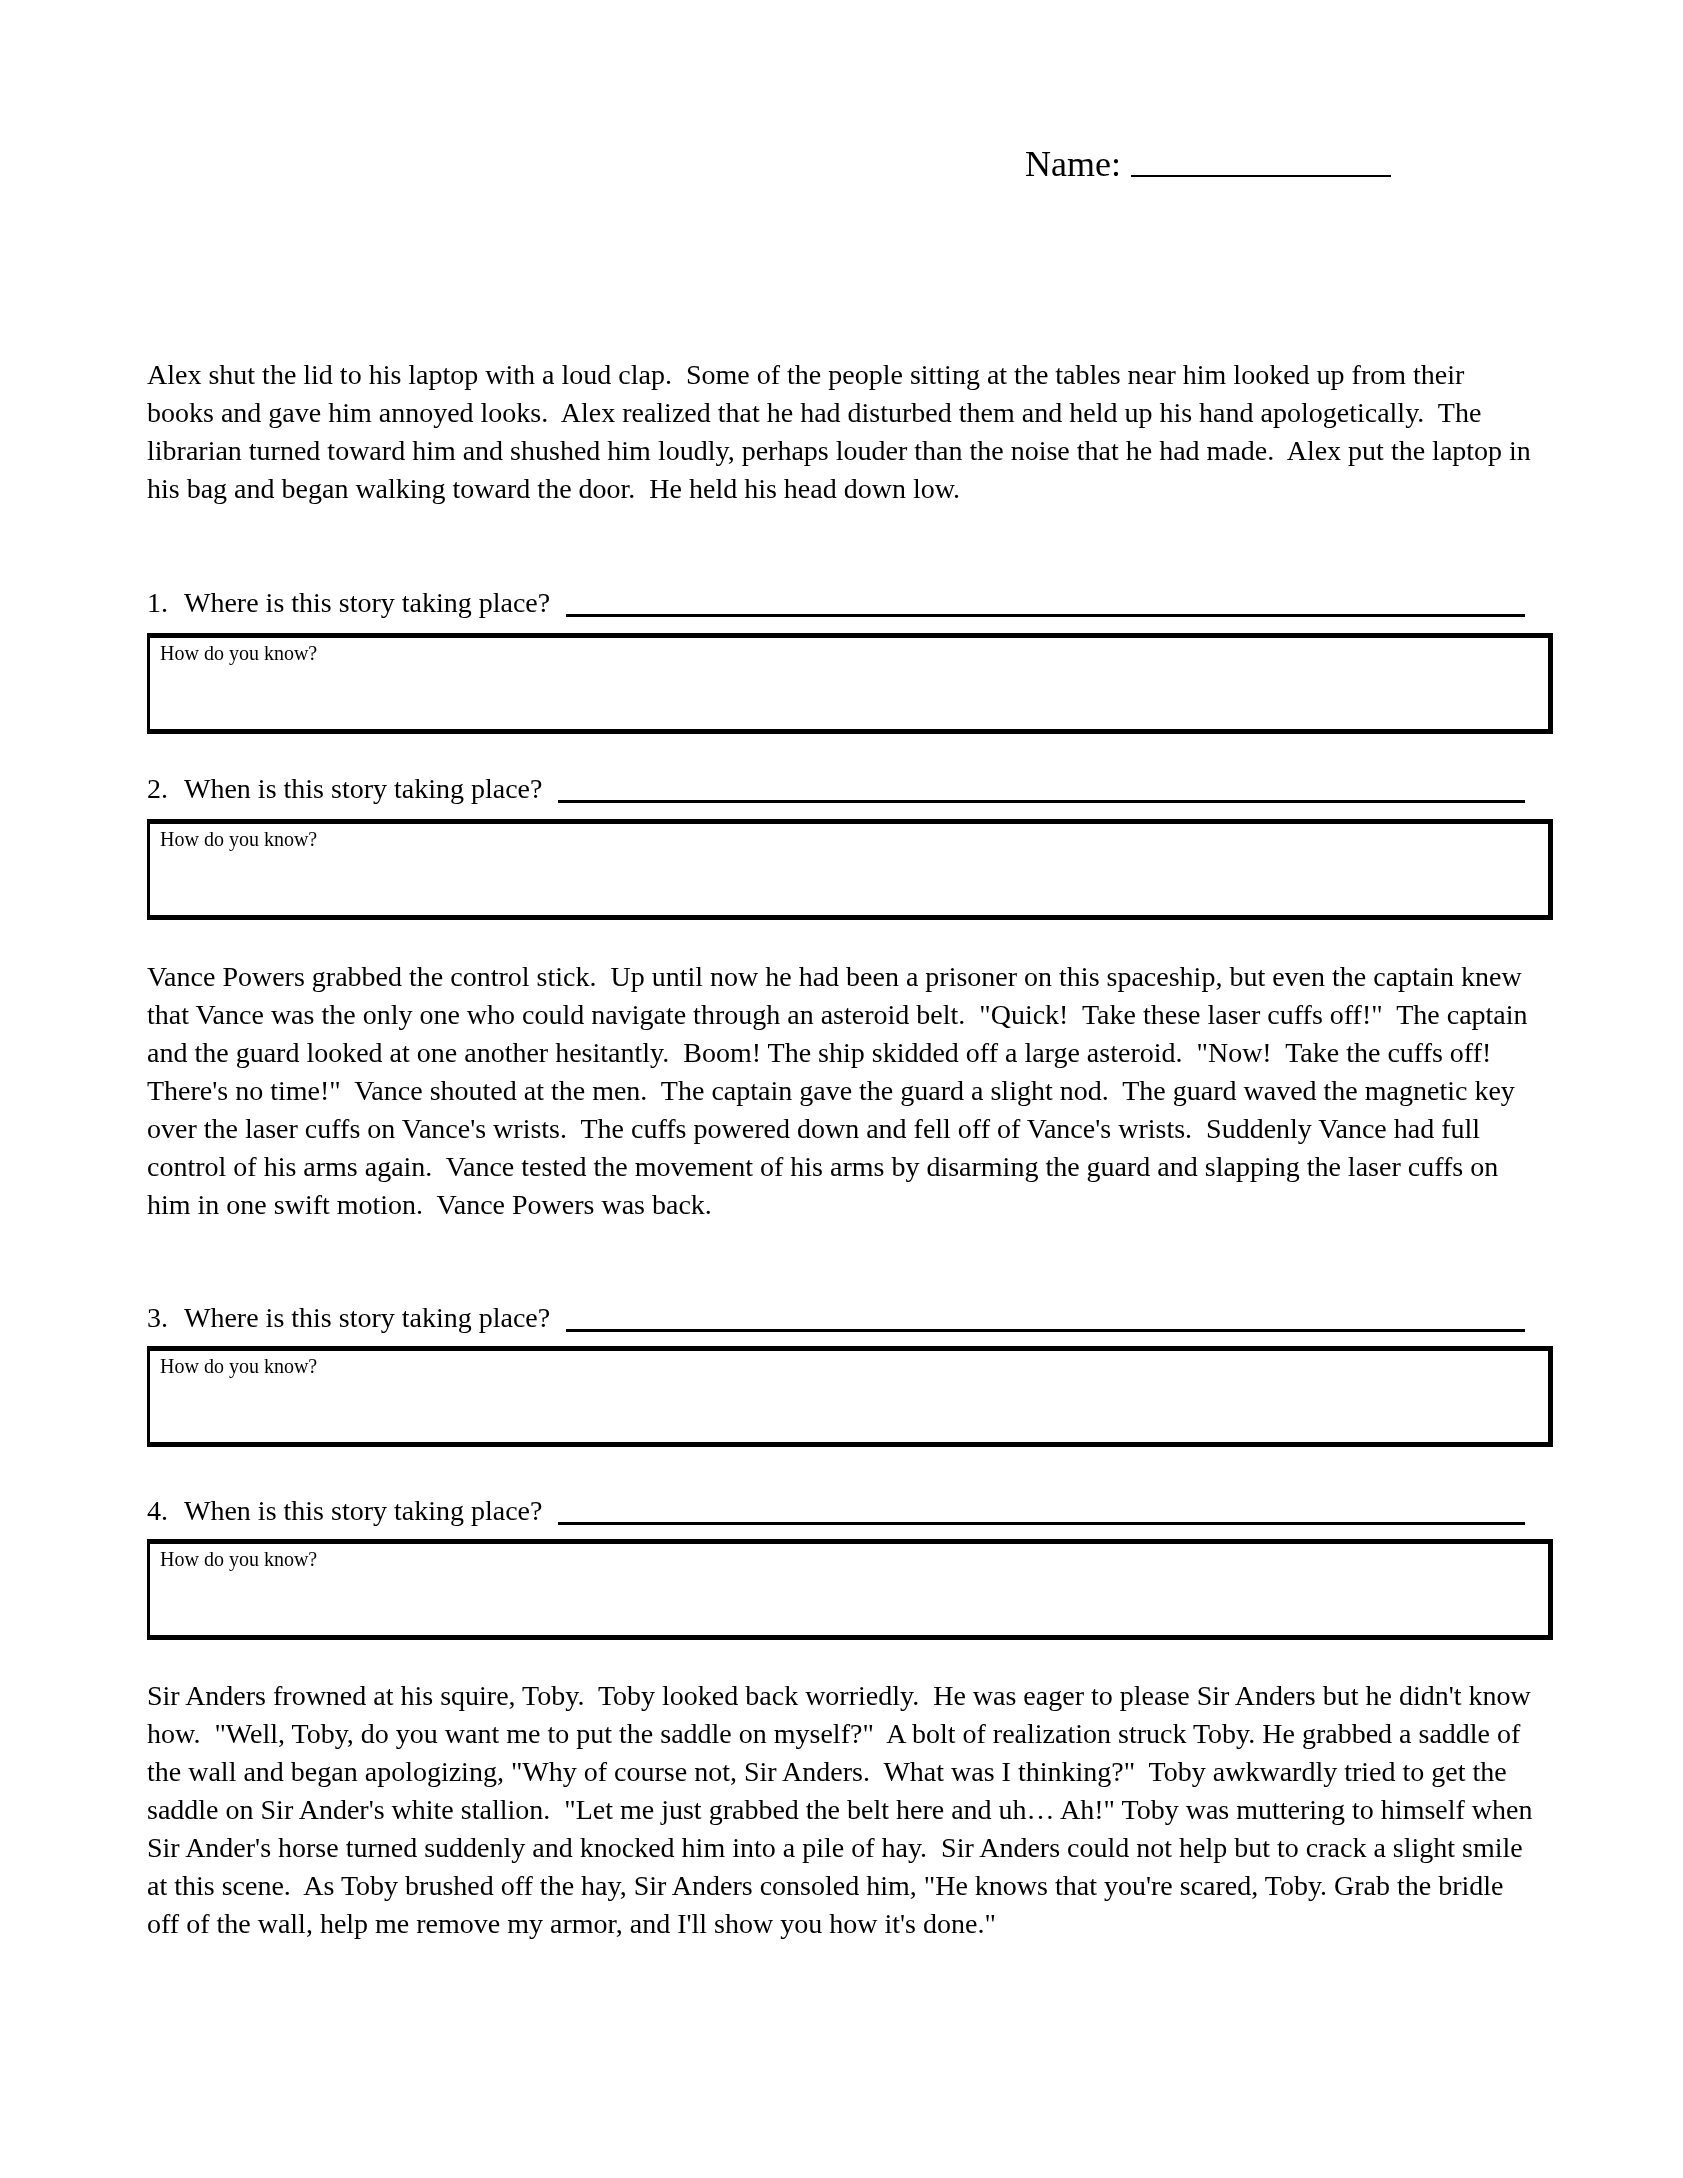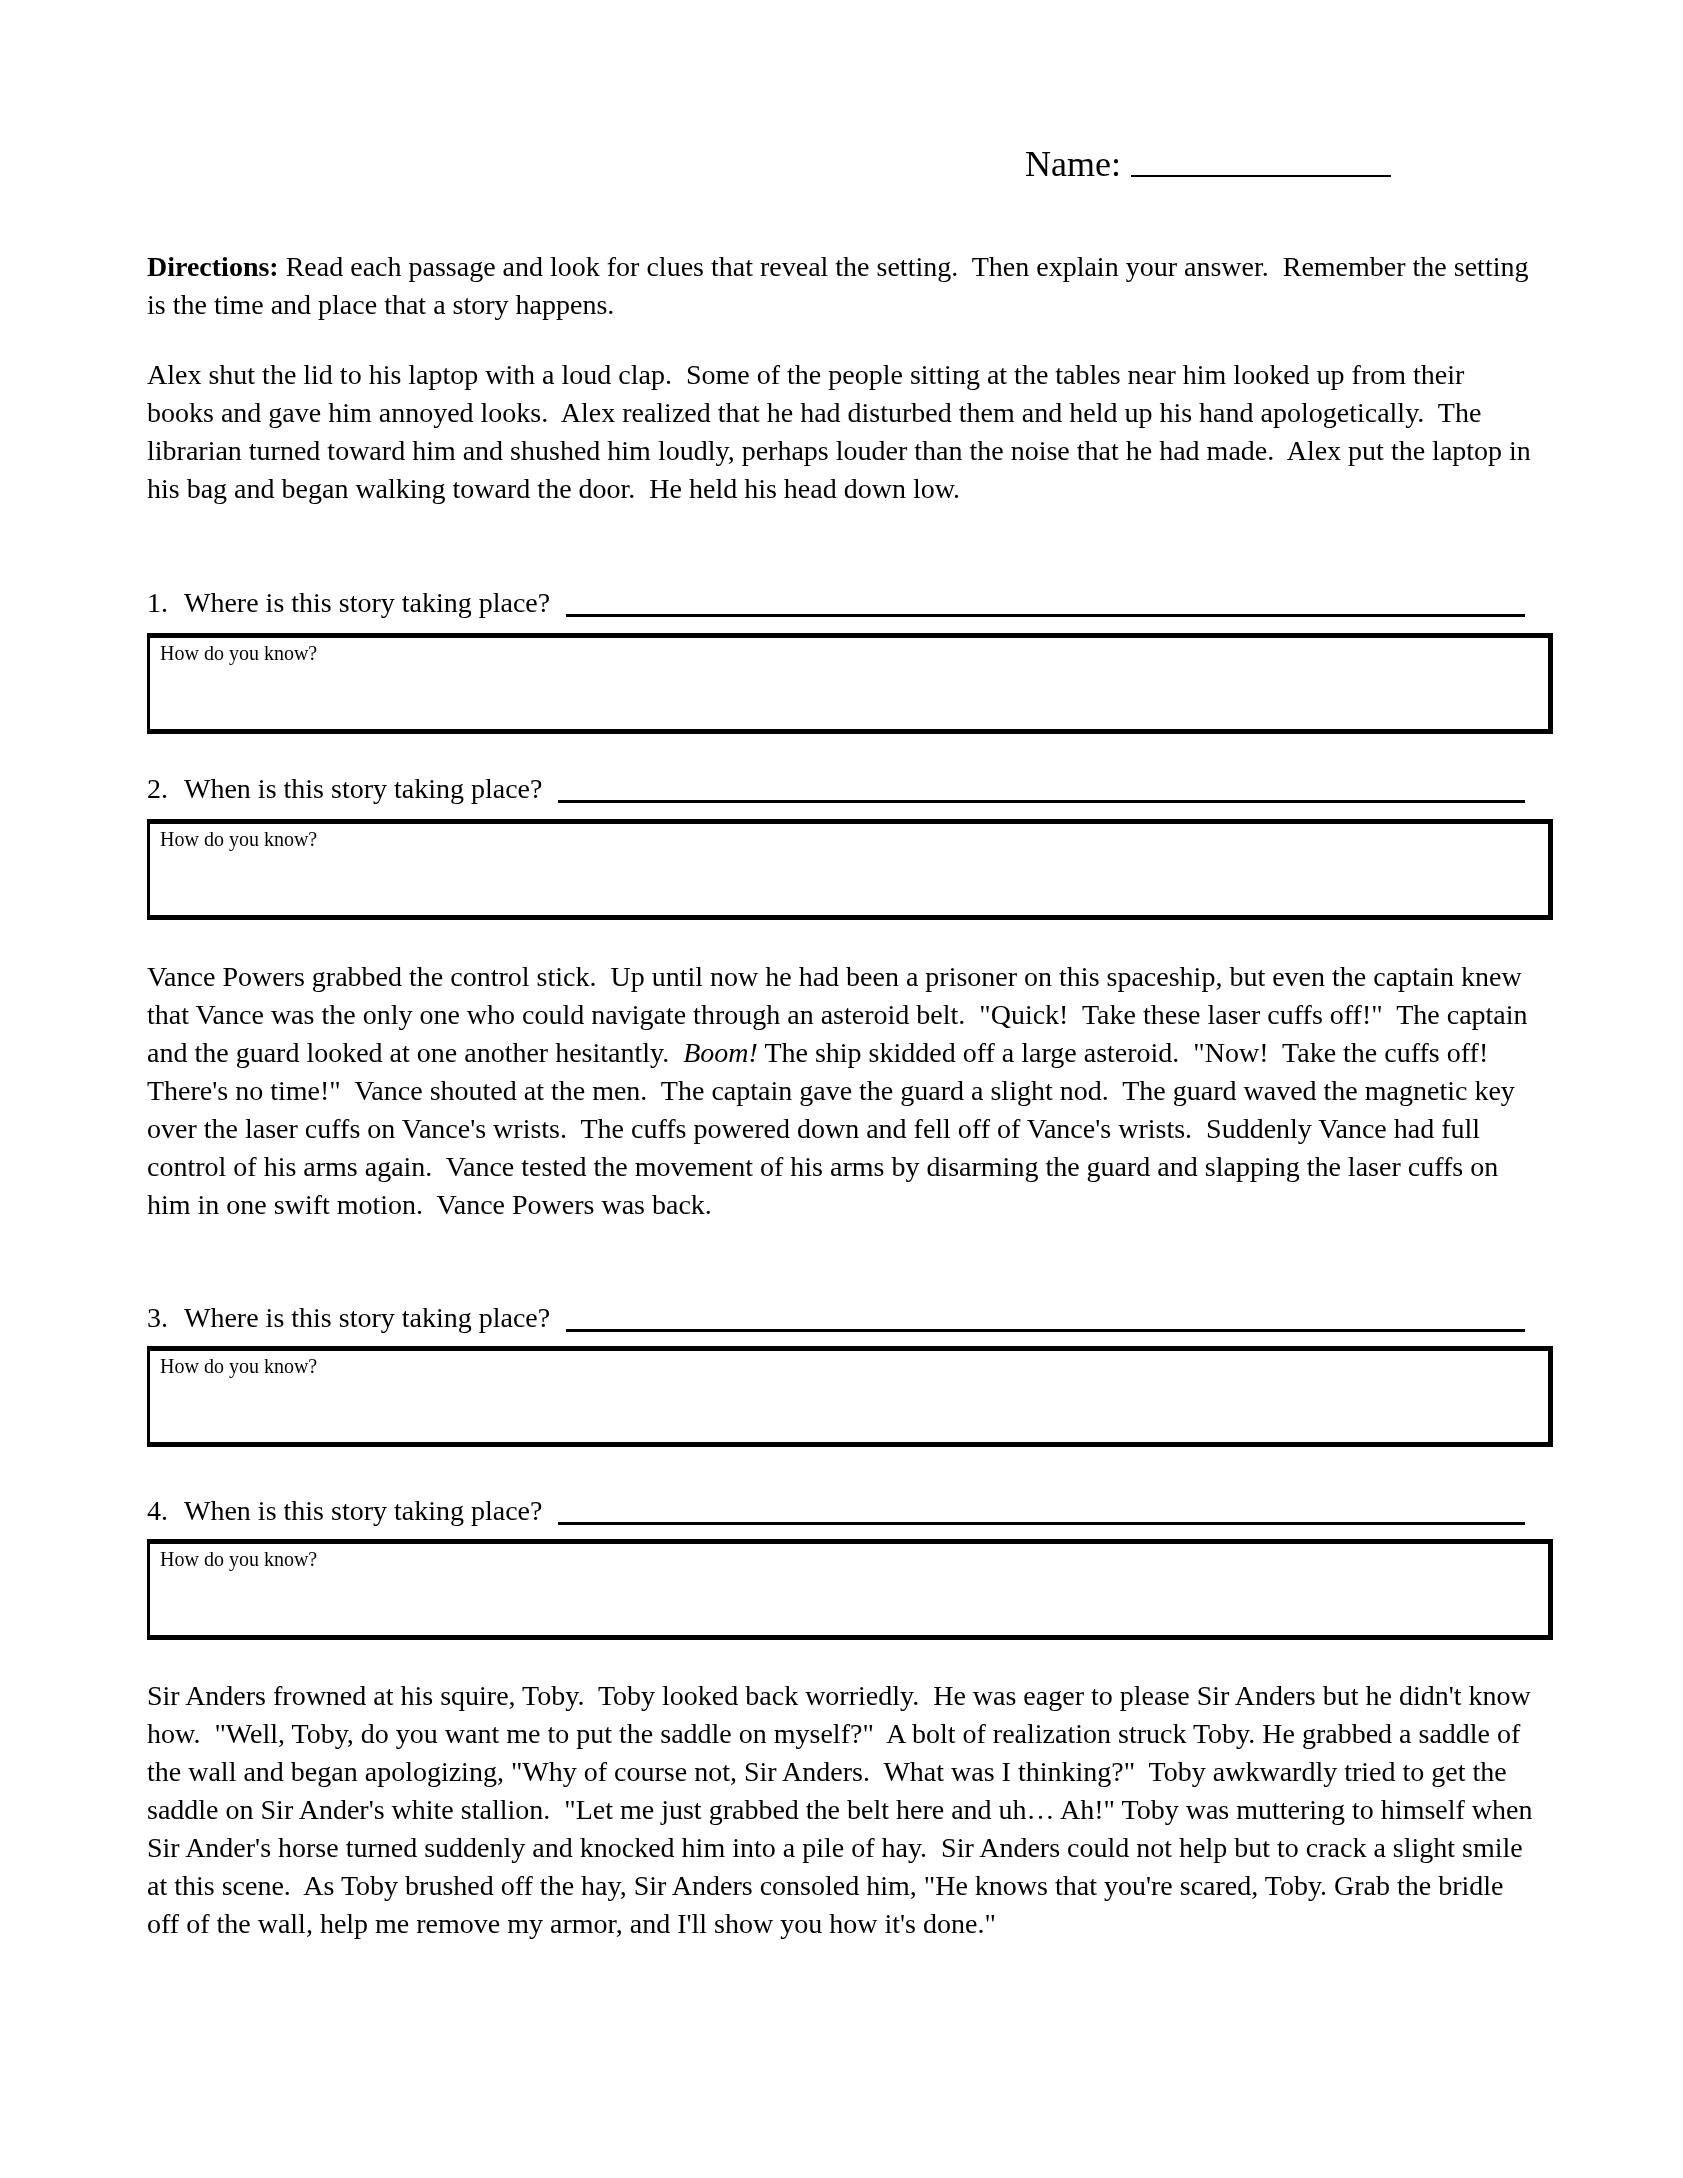--- a/index.html
+++ b/index.html
@@ -28,21 +28,21 @@
     top: 170px; left: 147px;
     font-size: 38px; line-height: 46px;
     font-weight: bold;
   }
   .para {
     left: 147px; width: 1386px;
     font-size: 28px; line-height: 38px;
     white-space: pre-wrap;
   }
   .bold { font-weight: bold; }
-  .italic { font-style: italic; }
+  .italic { }
   .question {
     left: 147px; width: 1378px;
     display: flex;
     font-size: 28px; line-height: 38px;
   }
   .q-num { margin-right: 16px; }
   .q-line {
     flex: 1;
     margin-left: 16px;
     border-bottom: 3px solid #000;
@@ -64,21 +64,20 @@
 <body>
 
 <div class="page">
 
   <div class="abs name-row">
     <span>Name:</span>
     <span class="name-underline"></span>
   </div>
 
 
-  <p class="abs para" style="top:248px"><span class="bold">Directions:</span><span> Read each passage and look for clues that reveal the setting.  Then explain your answer.  Remember the setting is the time and place that a story happens.</span></p>
 
   <p class="abs para" style="top:356px">Alex shut the lid to his laptop with a loud clap.  Some of the people sitting at the tables near him looked up from their books and gave him annoyed looks.  Alex realized that he had disturbed them and held up his hand apologetically.  The librarian turned toward him and shushed him loudly, perhaps louder than the noise that he had made.  Alex put the laptop in his bag and began walking toward the door.  He held his head down low.</p>
 
   <div class="abs question" style="top:584px">
     <span class="q-num">1.</span>
     <span>Where is this story taking place?</span>
     <span class="q-line"></span>
   </div>
   <div class="abs answer-box" style="top:633px">
     <span class="box-label">How do you know?</span>

